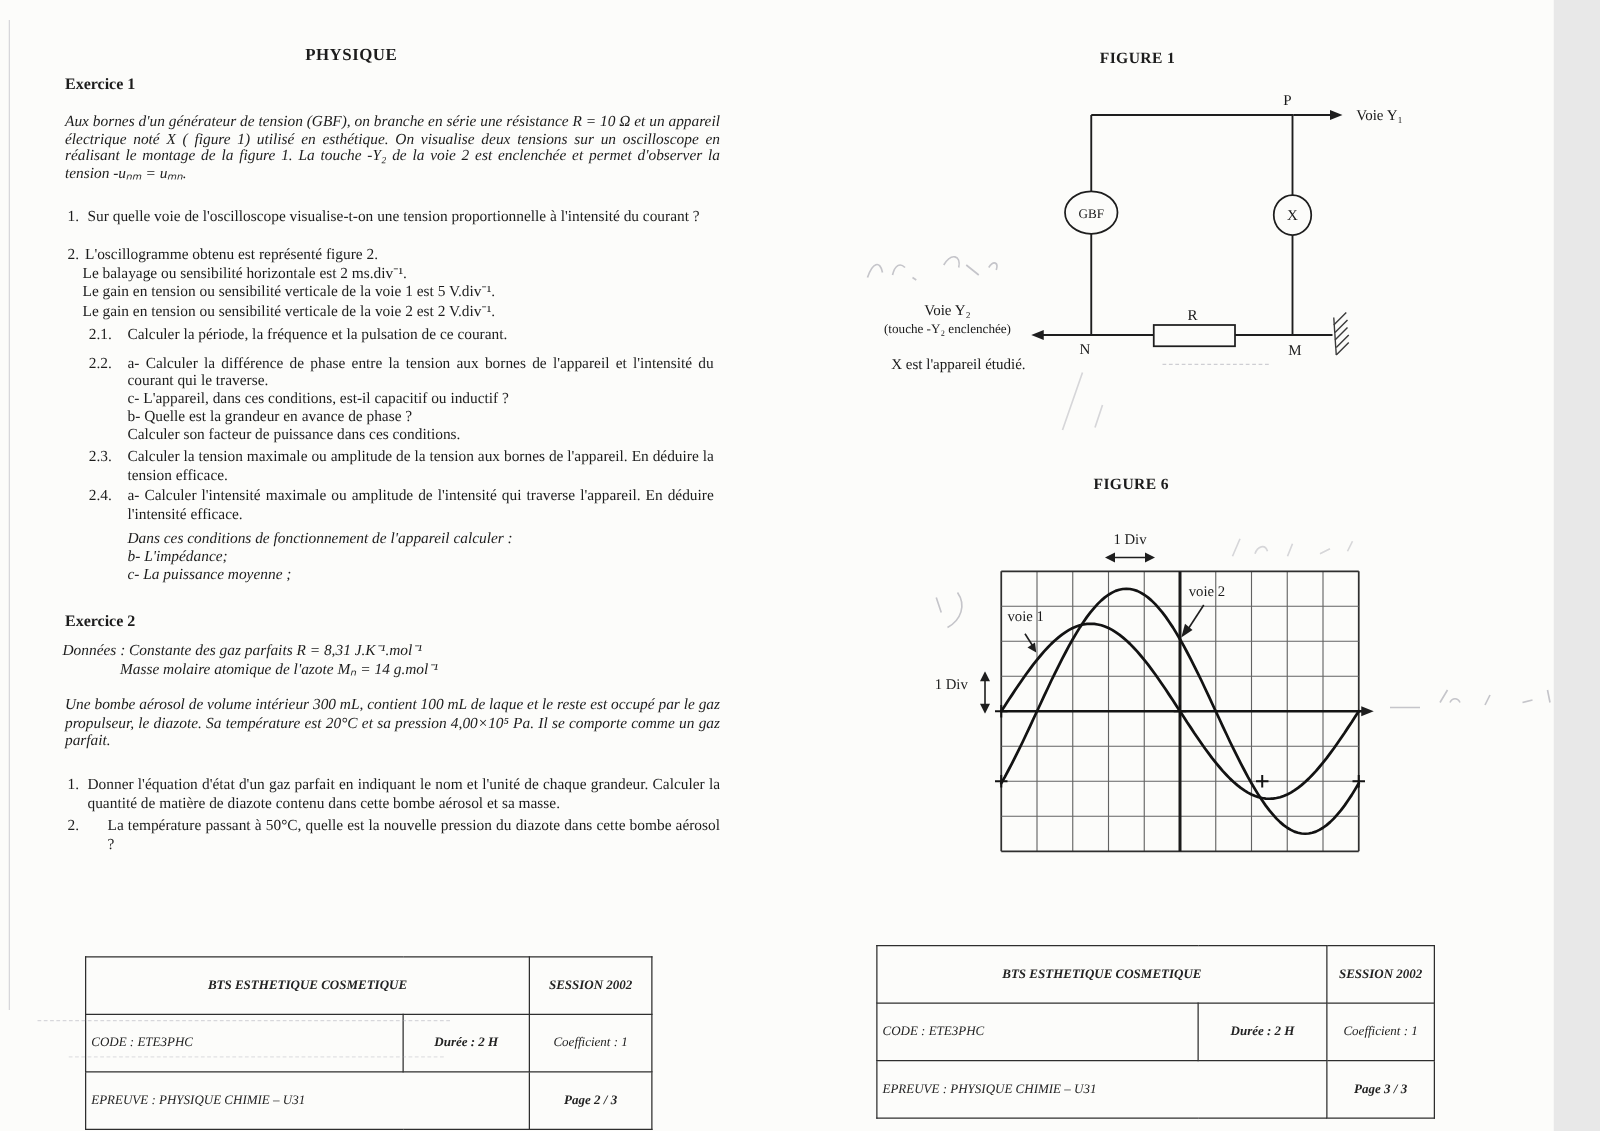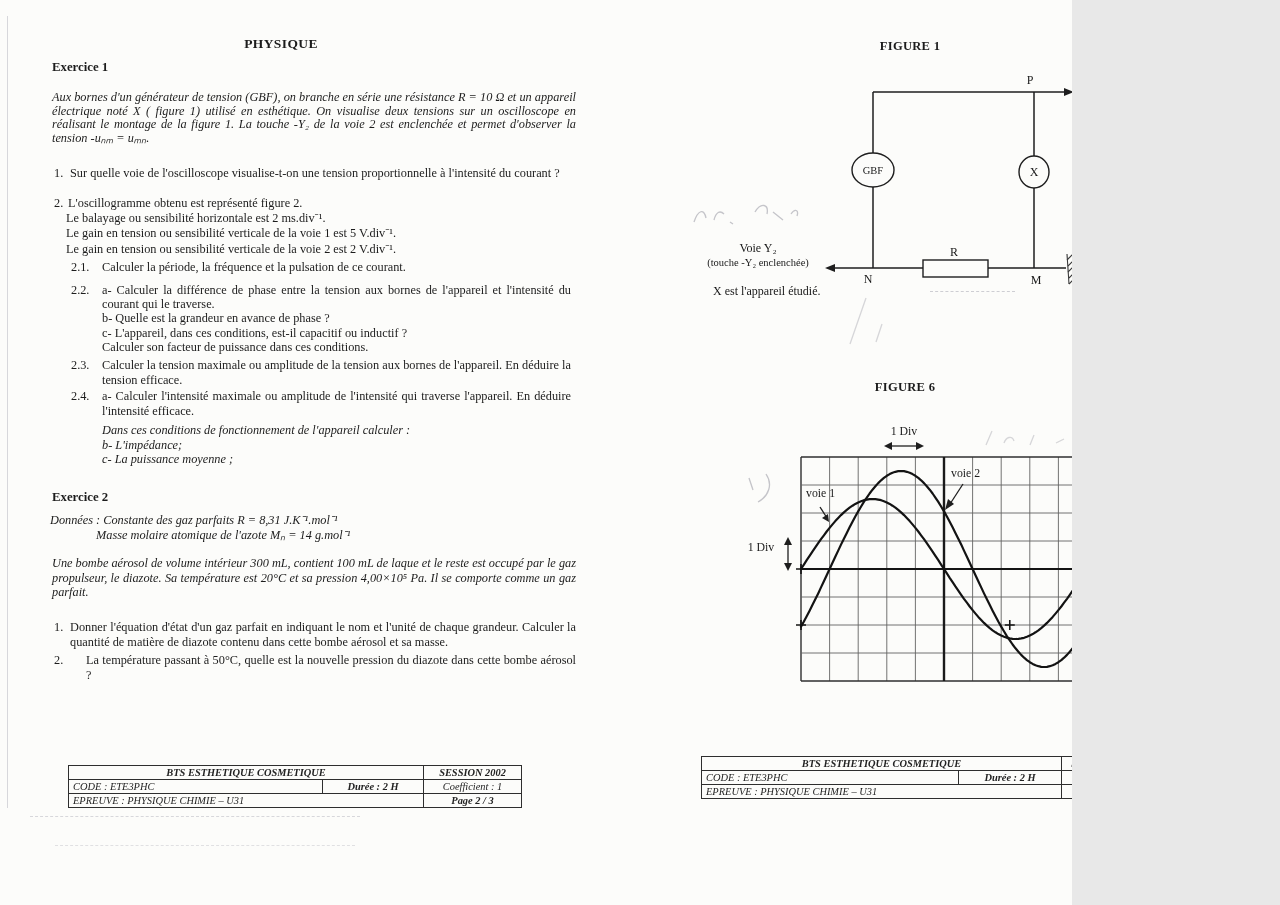--- a/index.html
+++ b/index.html
@@ -1,30 +1,30 @@
 <!DOCTYPE html>
 <html><head>
 <meta charset="utf-8">
 <style>
   html,body{margin:0;padding:0;background:#e8e8e8;}
-  .sheet{position:relative;width:1072px;height:905px;background:#fcfcfa;overflow:hidden;
+  .sheet{position:relative;width:1243px;height:905px;background:#fcfcfa;overflow:hidden;
          font-family:"Liberation Serif", serif;color:#1c1c1c;}
   .abs{position:absolute;}
   .doc-title{font-weight:bold;font-size:13.5px;letter-spacing:.4px;text-align:center;}
   .ex-head{font-weight:bold;font-size:12.8px;}
   .body-txt{font-size:12.3px;line-height:13.6px;font-style:italic;}
   .just{text-align:justify;}
   .item{font-size:12.3px;}
   .item .num{position:absolute;left:0;top:0;}
   .item .txt{}
   .fig-title{font-weight:bold;font-size:12.5px;text-align:center;letter-spacing:.3px;}
   .fig-label{font-size:11.8px;}
   
   table.footer{border-collapse:collapse;table-layout:fixed;font-size:10.4px;font-style:italic;color:#232323;}
-  table.footer td{border:1.2px solid #2e2e2e;padding:0 4px;height:13px;overflow:hidden;white-space:nowrap;}
+  table.footer td{border:1.2px solid #2e2e2e;padding:16px 4px;height:13px;overflow:hidden;white-space:nowrap;}
   table.footer .tc{text-align:center;}
   table.footer .b{font-weight:bold;}
   
   .wire{stroke:#1e1e1e;stroke-width:1.5;fill:none;}
   .wire-thin{stroke:#3a3a3a;stroke-width:1.1;fill:none;}
   .comp{fill:#fcfcfa;stroke:#1e1e1e;stroke-width:1.4;}
   .arrhead{fill:#1e1e1e;stroke:none;}
   text.figtxt{font-family:"Liberation Serif",serif;font-size:12px;fill:#181818;}
   text.figtxt-sm{font-family:"Liberation Serif",serif;font-size:10.5px;fill:#181818;}
   .g-in{stroke:#636363;stroke-width:0.9;}
@@ -63,22 +63,22 @@
   </div>
 
   <div class="abs item" style="left:71px;top:260px;width:500px;line-height:14.2px">
     <span class="num">2.1.</span>
     <div class="txt" style="margin-left:31px">Calculer la période, la fréquence et la pulsation de ce courant.</div>
   </div>
 
   <div class="abs item" style="left:71px;top:283px;width:500px;line-height:14.2px">
     <span class="num">2.2.</span>
     <div class="txt just" style="margin-left:31px">a- Calculer la différence de phase entre la tension aux bornes de l'appareil et l'intensité du courant qui le traverse.</div>
+    <div class="txt" style="margin-left:31px">c- L'appareil, dans ces conditions, est-il capacitif ou inductif ?</div>
     <div class="txt" style="margin-left:31px">b- Quelle est la grandeur en avance de phase ?</div>
-    <div class="txt" style="margin-left:31px">c- L'appareil, dans ces conditions, est-il capacitif ou inductif ?</div>
     <div class="txt" style="margin-left:31px">Calculer son facteur de puissance dans ces conditions.</div>
   </div>
 
   <div class="abs item" style="left:71px;top:358px;width:500px;line-height:14.5px">
     <span class="num">2.3.</span>
     <div class="txt just" style="margin-left:31px">Calculer la tension maximale ou amplitude de la tension aux bornes de l'appareil. En déduire la tension efficace.</div>
   </div>
 
   <div class="abs item" style="left:71px;top:389px;width:500px;line-height:14.5px">
     <span class="num">2.4.</span>

